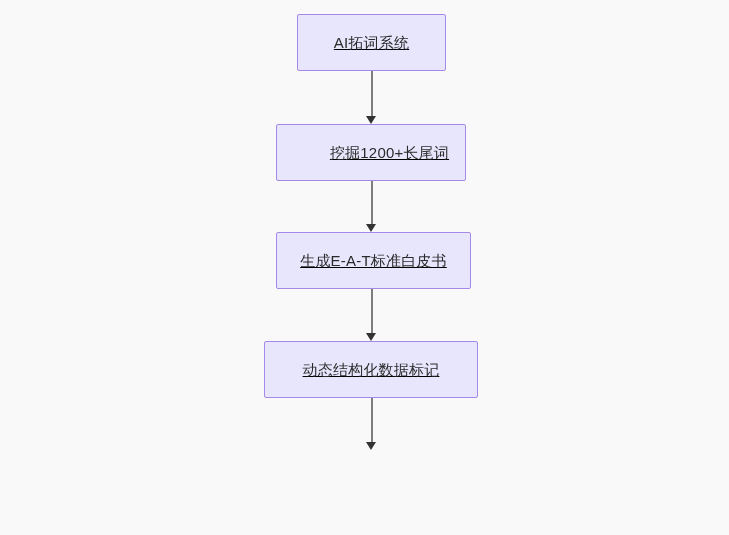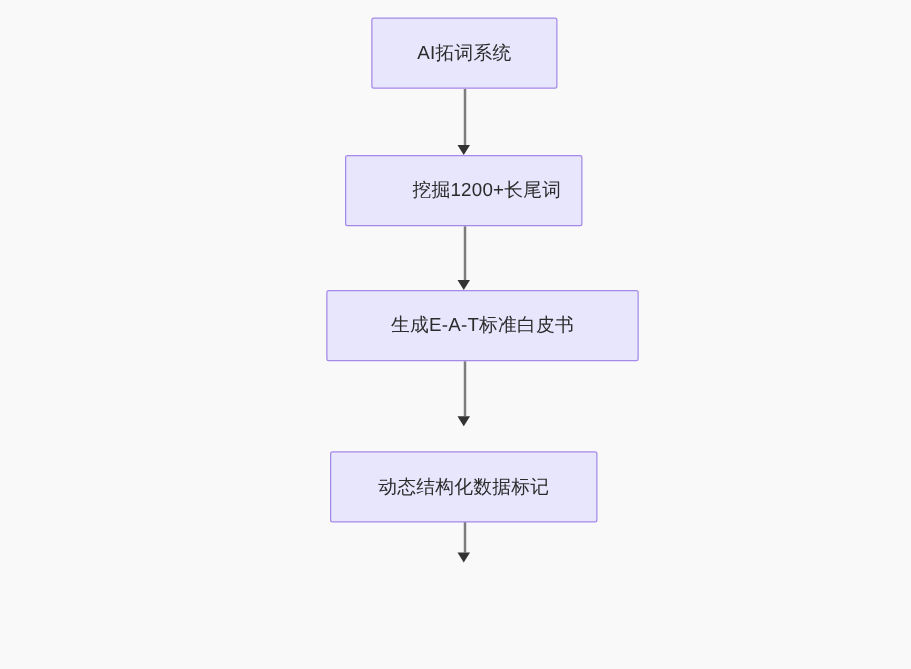--- a/index.html
+++ b/index.html
@@ -20,20 +20,21 @@
   }
   .node {
     position: absolute;
     box-sizing: border-box;
     background: #e8e6fd;
     border: 1.4px solid #a589e8;
     border-radius: 2px;
     display: flex;
     align-items: center;
     justify-content: center;
+    text-decoration: underline;
   }
   .node-label {
     font-size: 15px;
     line-height: 1.2;
     color: #2b2b2b;
     white-space: nowrap;
     letter-spacing: 0.2px;
   }
   .edge {
     position: absolute;
@@ -81,22 +82,22 @@
   </div>
 
   <div class="node" style="left:297px; top:14px; width:149px; height:57px;">
     <span class="node-label">AI拓词系统</span>
   </div>
 
   <div class="node" style="left:276px; top:124px; width:190px; height:57px;padding-left:37px;">
     <span class="node-label">挖掘1200+长尾词</span>
   </div>
 
-  <div class="node" style="left:261px; top:232px; width:250px; height:57px;">
+  <div class="node" style="left:276px; top:232px; width:195px; height:57px;">
     <span class="node-label">生成E-A-T标准白皮书</span>
   </div>
 
-  <div class="node" style="left:264px; top:341px; width:214px; height:57px;margin-top:20px;">
+  <div class="node" style="left:264px; top:341px; width:214px; height:57px;">
     <span class="node-label">动态结构化数据标记</span>
   </div>
 
 
 </div>
 
 </body></html>

